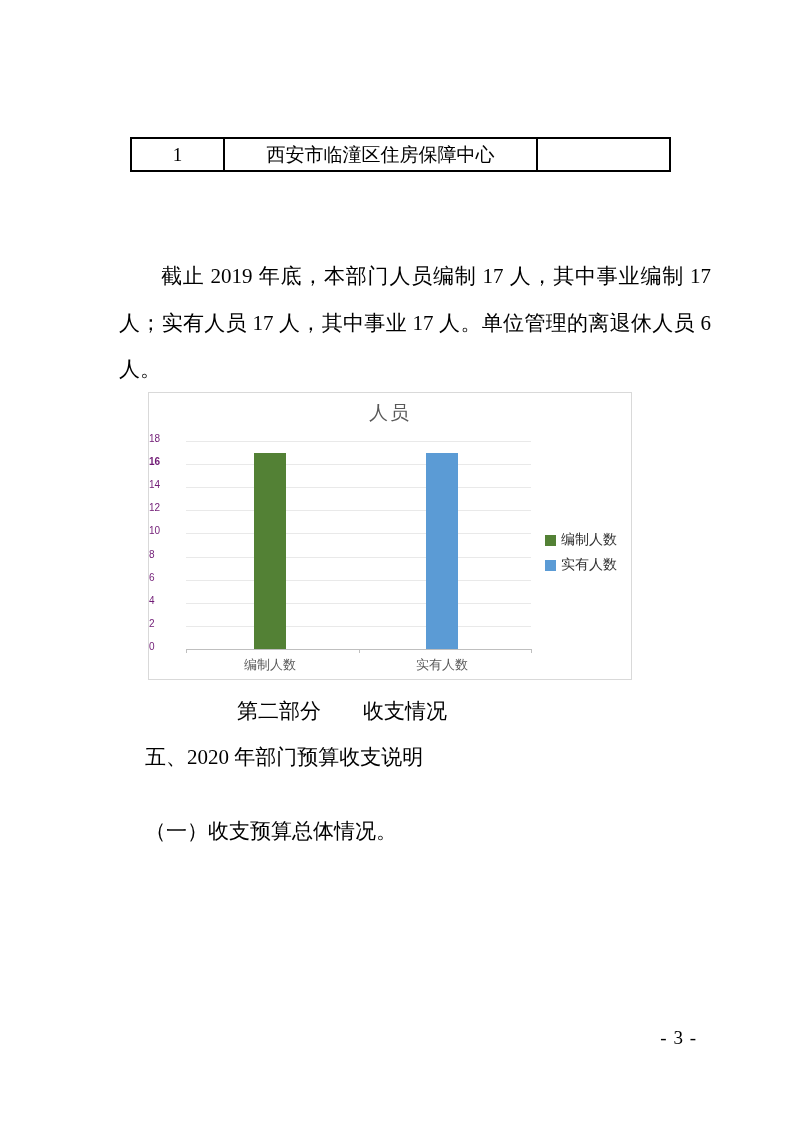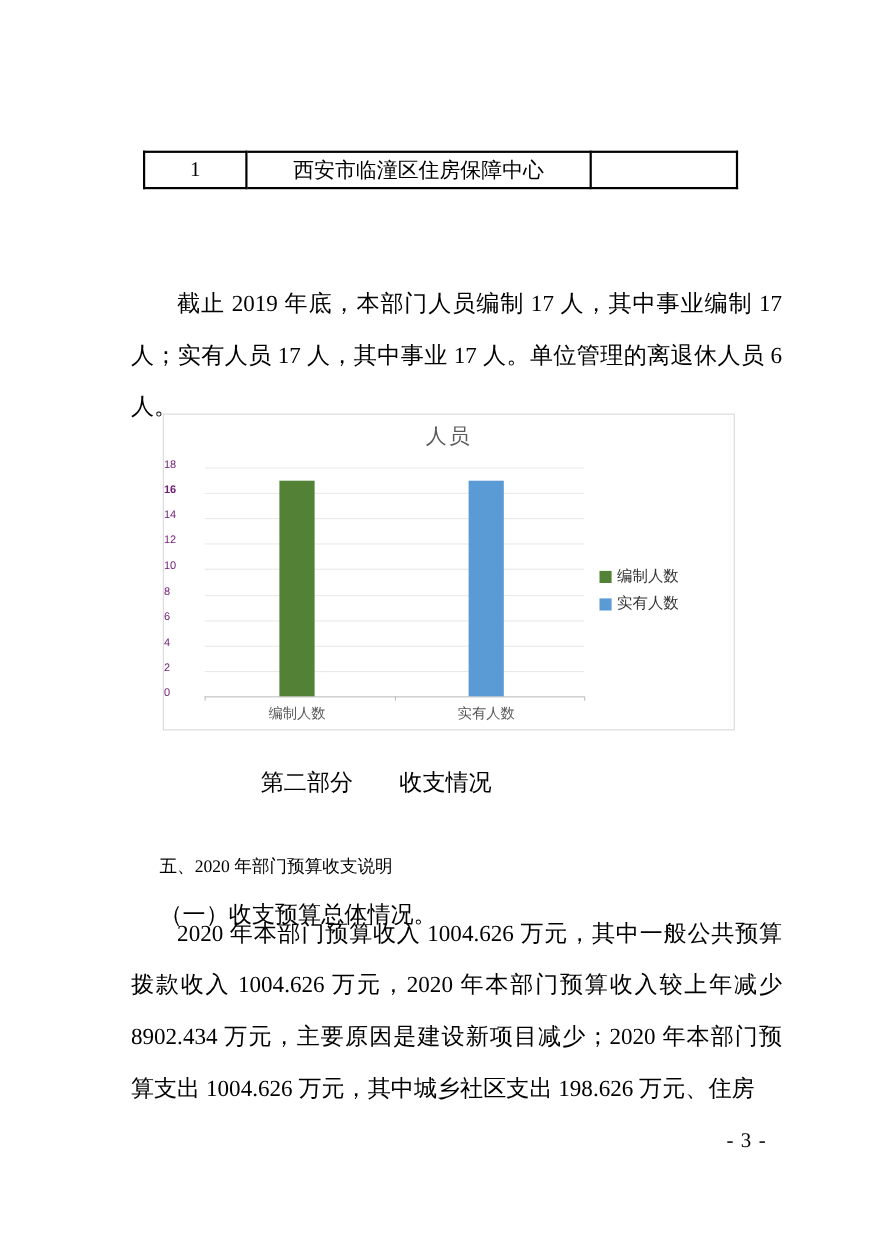--- a/index.html
+++ b/index.html
@@ -24,29 +24,28 @@
   }
   .toptable .c1{width:91px;}
   .toptable .c2{width:311px;font-weight:normal;}
   .toptable .c3{width:131px;}
   
   .h4{position:absolute;left:145px;top:223px;font-size:21px;line-height:30px;}
   .para{position:absolute;left:119px;width:592px;font-size:21px;text-align:justify;text-indent:42px;}
   .p1{top:253px;line-height:46.5px;}
   .p2{top:825px;line-height:47px;}
   .part2{position:absolute;left:0;top:696px;width:684px;text-align:center;font-size:21px;line-height:30px;}
-  .h5{position:absolute;left:145px;top:742px;font-size:16px;line-height:30px;margin-top:32px;}
+  .h5{position:absolute;left:145px;top:742px;font-size:21px;line-height:30px;}
   .sub1{position:absolute;left:145px;top:786px;font-size:21px;line-height:30px;margin-top:30px;}
   .pagenum{position:absolute;right:96px;top:1027px;font-size:19px;letter-spacing:1px;}
   
   .chart{
-    position:absolute;left:148px;top:376px;width:482px;height:286px;
+    position:absolute;left:148px;top:392px;width:482px;height:286px;
     border:1px solid #d9d9d9;background:#fff;
     font-family:"Liberation Sans", sans-serif;
-    padding-left:36px;
   }
   .chart-title{
     position:absolute;top:7px;left:0;width:100%;text-align:center;
     font-size:19px;color:#595959;letter-spacing:2px;
   }
   .gridline{position:absolute;height:1px;background:#e9e9e9;}
   .axisline{background:#bfbfbf;}
   .ytick{position:absolute;width:30px;text-align:left;font-size:10px;color:#701a75;}
   .bar{position:absolute;}
   .xlabel{position:absolute;width:110px;text-align:center;font-size:13px;color:#595959;}
@@ -115,17 +114,16 @@
         </div>
       </div>
   </div>
 
   <div class="part2">第二部分　　收支情况</div>
 
   <div class="h5">五、2020 年部门预算收支说明</div>
 
   <div class="sub1">（一）收支预算总体情况。</div>
 
-  <div class="para p2">2020 年本部门预算收入 1004.626 万元，其中一般公共预算拨款收入 1004.626 万元，2020 年本部门预算收入较上年减少 8902.434 万元，主要原因是建设新项目减少；2020 年本部门预算支出 1004.626 万元，其中城乡社区支出 198.626 万元、住房</div>
 
   <div class="pagenum">- 3 -</div>
 
 </div>
 
 </body></html>

